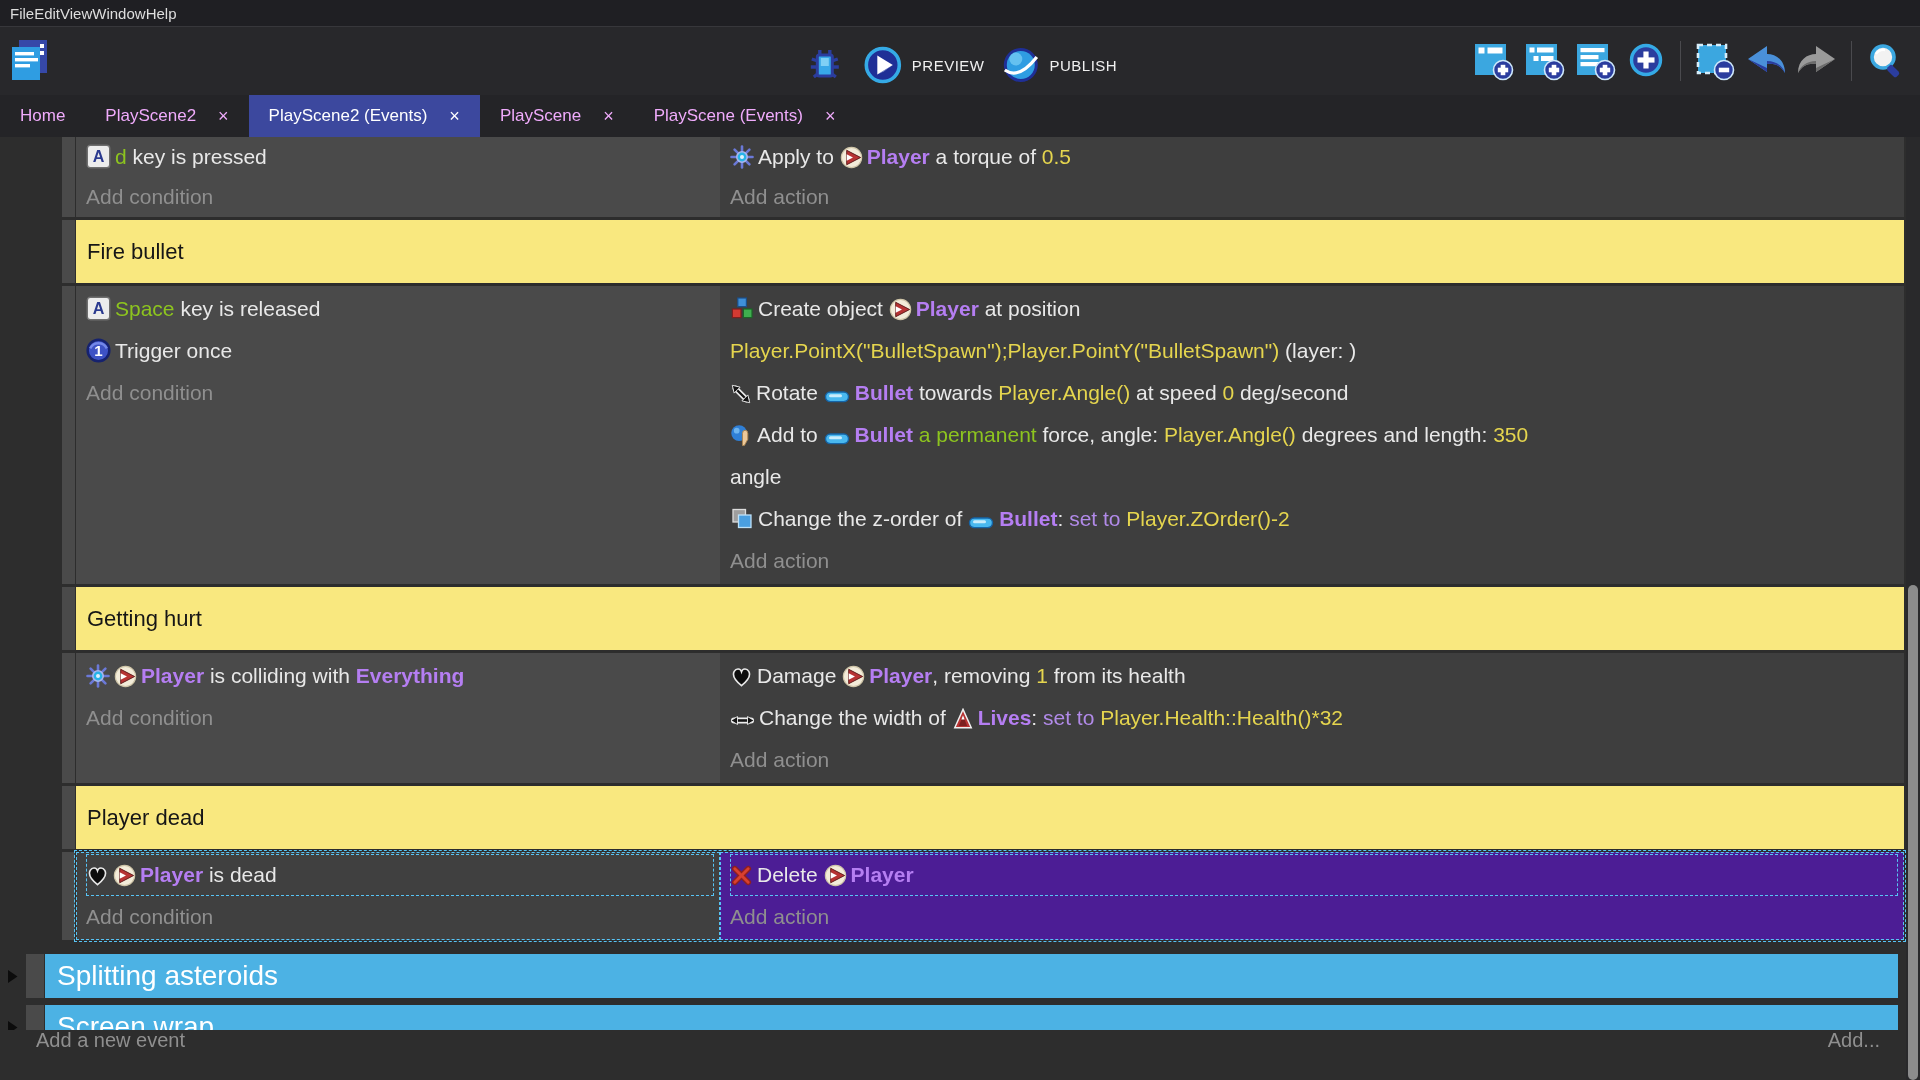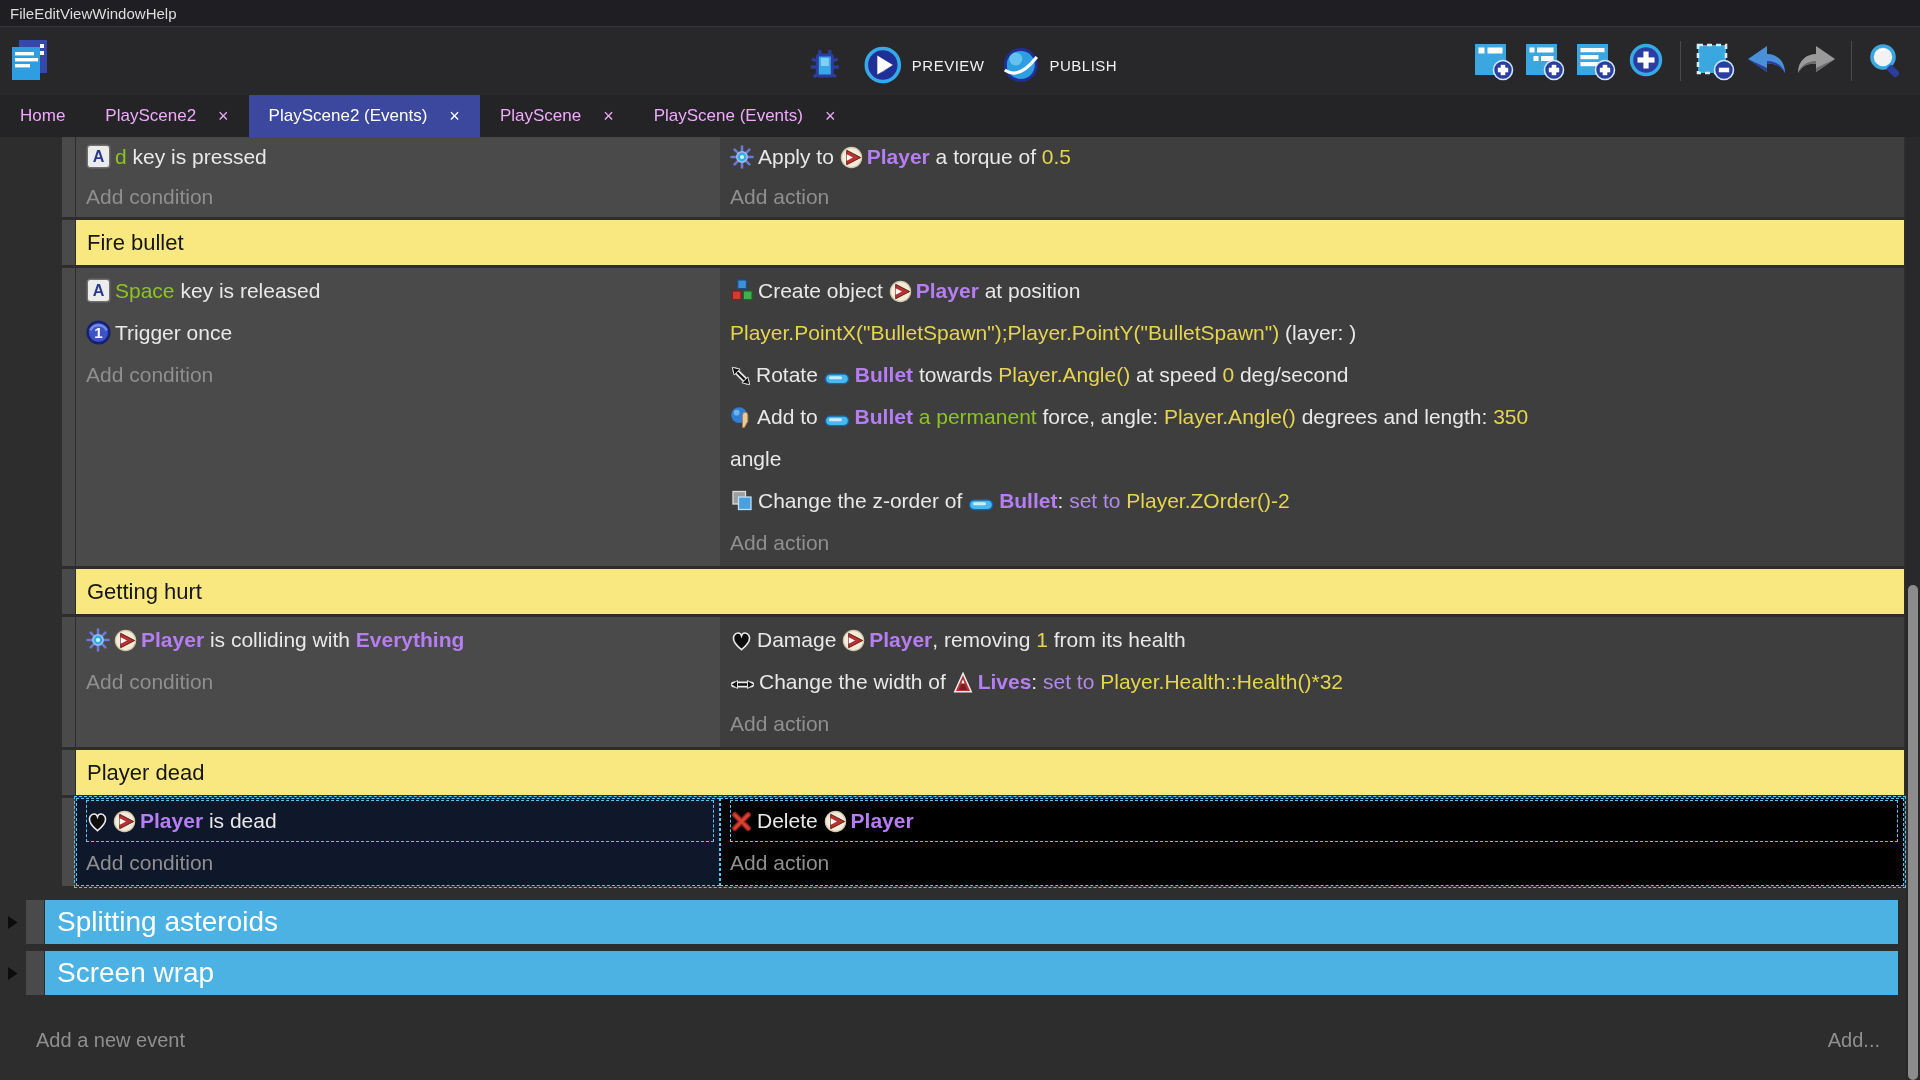--- a/index.html
+++ b/index.html
@@ -51,28 +51,28 @@
   .row-clipped .cell{padding-top:0;padding-bottom:0;}
   .placeholder{font-size:21px;line-height:42px;color:var(--gray);cursor:pointer;}
   .ic{display:inline-block;margin-right:4px;}
   .ic svg{vertical-align:-5px;}
   .tc-w{color:var(--white);}
   .tc-g{color:var(--green);}
   .tc-p{color:var(--purple);font-weight:bold;}
   .tc-y{color:var(--yellow);}
   .tc-v{color:var(--violet);}
   
-  .selected .cond{background:#0f172a;}
-  .selected .act{background:#000000;}
+  .selected .cond{background:#404040;}
+  .selected .act{background:#4c1d95;}
   .selected .event-body{outline:1px dashed var(--sel);outline-offset:1px;}
   .selected .cell{outline:1px dashed var(--sel);outline-offset:-1px;}
   .selected .lines{outline:1px dashed var(--sel);outline-offset:-1px;}
   
   .comment-bar{flex:1;background:var(--comment-bg);color:#161616;font-size:22px;
-    display:flex;align-items:center;padding-left:11px;height:45px;margin-right:2px;cursor:pointer;}
+    display:flex;align-items:center;padding-left:11px;height:63px;margin-right:2px;cursor:pointer;}
   
   .group-row{margin-bottom:7px;}
   .group-gutter{width:26px;flex:none;display:flex;align-items:center;}
   .group-handle{width:18px;flex:none;background:#4a4a4a;margin-right:1px;}
   .group-bar{flex:1;background:var(--group-bg);color:#fff;font-size:28px;
     display:flex;align-items:center;padding-left:12px;height:44px;margin-right:8px;cursor:pointer;}
   .fold{margin-left:6px;cursor:pointer;display:inline-flex;}
   
   .footer{position:absolute;left:0;right:14px;bottom:12px;height:50px;display:flex;
     align-items:center;justify-content:space-between;padding:0 26px 6px 36px;

